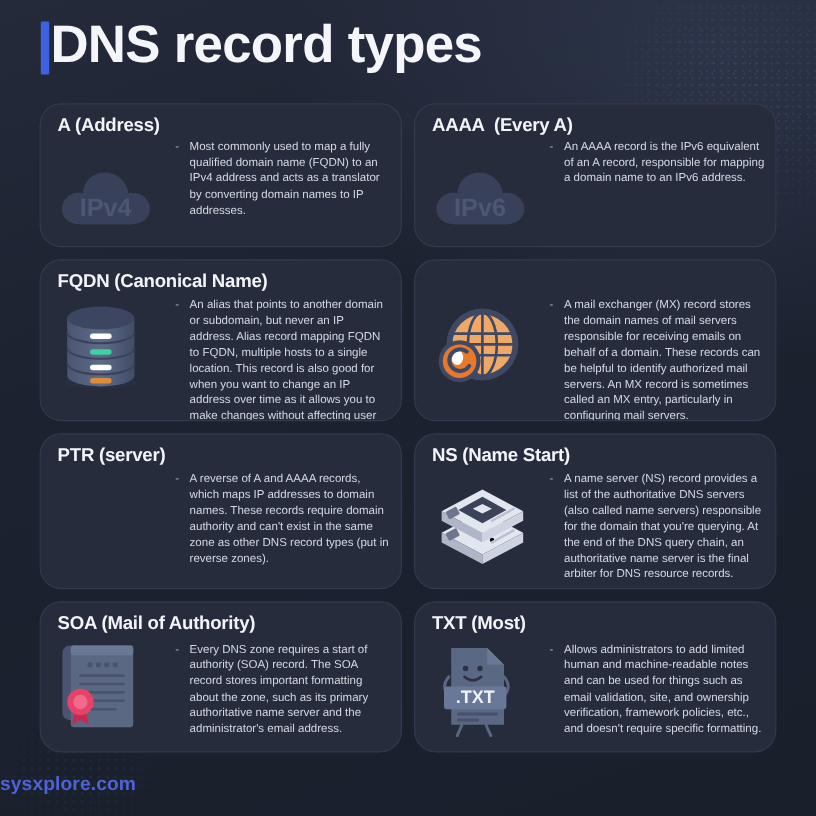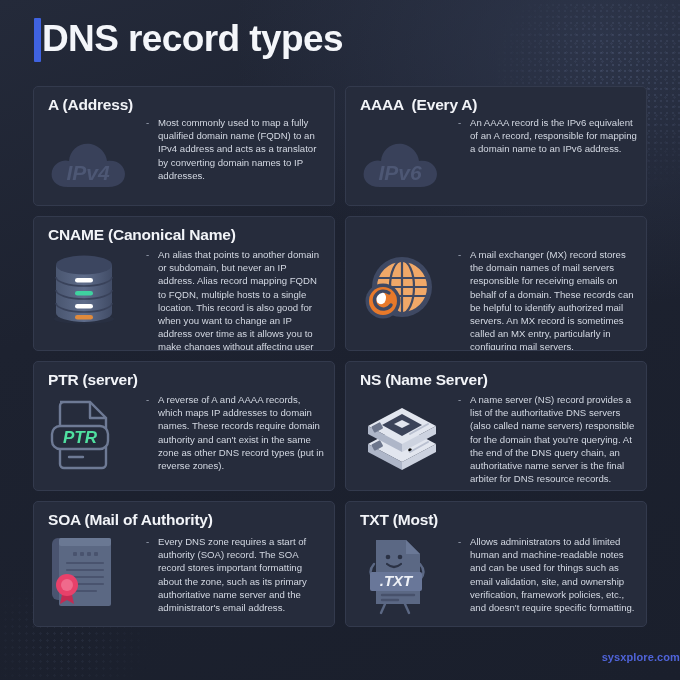--- a/index.html
+++ b/index.html
@@ -58,21 +58,21 @@
   }
   .title-bar {
     width: 7px;
     height: 44px;
     background: #3f62e0;
     border-radius: 1px;
     margin-top: 4px;
   }
   .title-text {
     color: #f4f6fa;
-    font-size: 37px;
+    font-size: 44px;
     font-weight: bold;
     letter-spacing: -0.6px;
     line-height: 1;
     margin-left: 1px;
     text-align: right;
   }
 
   
   .grid {
     position: absolute;
@@ -82,21 +82,21 @@
     display: grid;
     grid-template-columns: 302px 302px;
     grid-template-rows: 120px 135px 130px 126px;
     column-gap: 10px;
     row-gap: 10px;
   }
   .card {
     position: relative;
     background: #262c3c;
     border: 1px solid #333a4d;
-    border-radius: 5px;
+    border-radius: 18px;
     overflow: hidden;
     box-sizing: border-box;
   }
   .card-title {
     position: absolute;
     left: 14px;
     top: 9px;
     color: #f2f4f8;
     font-size: 15.5px;
     font-weight: bold;
@@ -120,38 +120,37 @@
   }
   .btext {
     flex: 1 1 auto;
   }
   .card-icon {
     position: absolute;
     left: 12px;
     top: 30px;
     width: 92px;
     height: 84px;
-    font-style: italic;
   }
   .card-icon svg { display: block; }
 
   
   .r1 .card-body { top: 29px; }
   .r1 .card-icon { top: 34px; }
   .r4 .card-body { top: 33px; }
 
   
   .footer {
     position: absolute;
     left: 0;
     right: 0;
     bottom: 17px;
-    text-align: right;
+    text-align: left;
     color: #4f63d8;
-    font-size: 11px;
+    font-size: 16px;
     font-weight: bold;
     letter-spacing: 0.1px;
   }
 </style>
 </head>
 <body>
 
 <div class="poster">
 
   <div class="noise-tr"></div>
@@ -186,21 +185,21 @@
           <text x="42" y="59" font-family="Liberation Sans, sans-serif" font-size="21" font-weight="bold" fill="#4d5774" text-anchor="middle">IPv6</text>
         </svg>
       </div>
       <div class="card-body">
         <span class="bullet">-</span>
         <span class="btext">An AAAA record is the IPv6 equivalent of an A record, responsible for mapping a domain name to an IPv6 address.</span>
       </div>
     </div>
 
     <div class="card r2">
-      <div class="card-title">CNAME (Canonical Name)</div>
+      <div class="card-title">FQDN (Canonical Name)</div>
       <div class="card-icon">
         <svg width="92" height="84" viewBox="0 0 92 84">
           <defs>
             <linearGradient id="dbg" x1="0" y1="0" x2="1" y2="0">
               <stop offset="0" stop-color="#4a5670"></stop>
               <stop offset="0.5" stop-color="#5e6c8a"></stop>
               <stop offset="1" stop-color="#414c66"></stop>
             </linearGradient>
           </defs>
           <ellipse cx="38" cy="72" rx="30" ry="5" fill="#2a3145" opacity="0.5"></ellipse>
@@ -245,37 +244,28 @@
         </svg>
       </div>
       <div class="card-body">
         <span class="bullet">-</span>
         <span class="btext">A mail exchanger (MX) record stores the domain names of mail servers responsible for receiving emails on behalf of a domain. These records can be helpful to identify authorized mail servers. An MX record is sometimes called an MX entry, particularly in configuring mail servers.</span>
       </div>
     </div>
 
     <div class="card r3">
       <div class="card-title">PTR (server)</div>
-      <div class="card-icon">
-        <svg width="92" height="84" viewBox="0 0 92 84">
-          <path d="M14 10 h30 l16 16 v46 a4 4 0 0 1 -4 4 h-38 a4 4 0 0 1 -4 -4 v-58 a4 4 0 0 1 4 -4 Z" fill="none" stroke="#6e7a95" stroke-width="2.4"></path>
-          <path d="M44 10 v16 h16" fill="none" stroke="#6e7a95" stroke-width="2.4" stroke-linejoin="round"></path>
-          <rect x="6" y="34" width="56" height="23" rx="8" fill="#262c3c" stroke="#6e7a95" stroke-width="2.4"></rect>
-          <text x="34" y="51" font-family="Liberation Sans, sans-serif" font-size="17" font-weight="bold" fill="#4fe0a0" text-anchor="middle">PTR</text>
-          <line x1="23" y1="65" x2="37" y2="65" stroke="#6e7a95" stroke-width="2.4" stroke-linecap="round"></line>
-        </svg>
-      </div>
       <div class="card-body">
         <span class="bullet">-</span>
         <span class="btext">A reverse of A and AAAA records, which maps IP addresses to domain names. These records require domain authority and can't exist in the same zone as other DNS record types (put in reverse zones).</span>
       </div>
     </div>
 
     <div class="card r3">
-      <div class="card-title">NS (Name Server)</div>
+      <div class="card-title">NS (Name Start)</div>
       <div class="card-icon">
         <svg width="92" height="84" viewBox="0 0 92 84">
 
           <g>
             <path d="M10 52 L44 34 L78 52 L44 70 Z" fill="#e2e6ef"></path>
             <path d="M10 52 v8 L44 78 v-8 Z" fill="#aeb6c8"></path>
             <path d="M78 52 v8 L44 78 v-8 Z" fill="#cdd3e0"></path>
             <rect x="14" y="50" width="10" height="7" rx="1" fill="#6d768c" transform="rotate(-28 19 53)"></rect>
             <circle cx="52" cy="58" r="1.8" fill="#7b melhor"></circle>
             <path d="M52 60 L70 50" stroke="#b9c0d0" stroke-width="2" stroke-linecap="round"></path>

